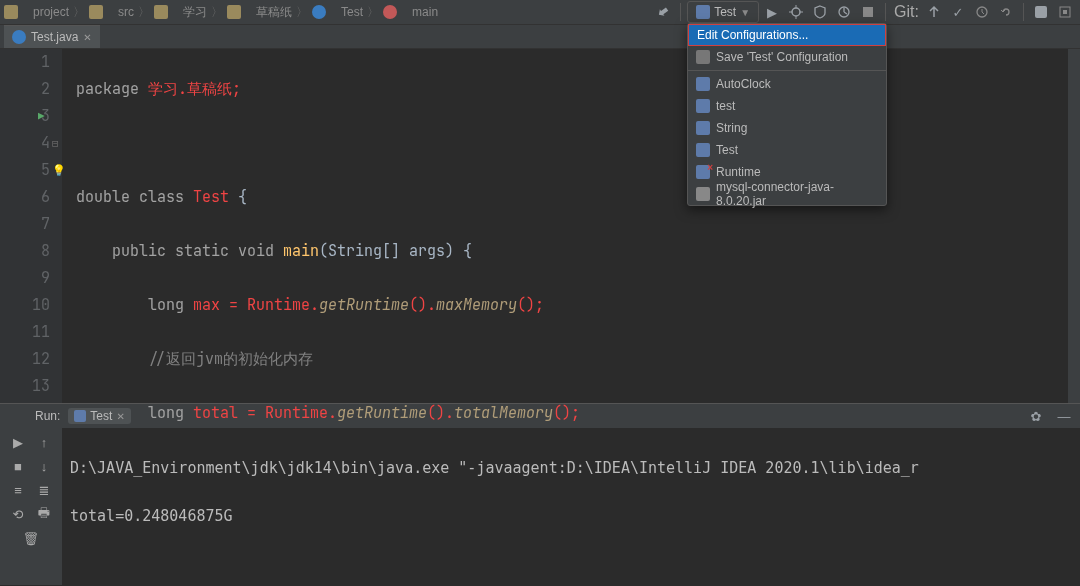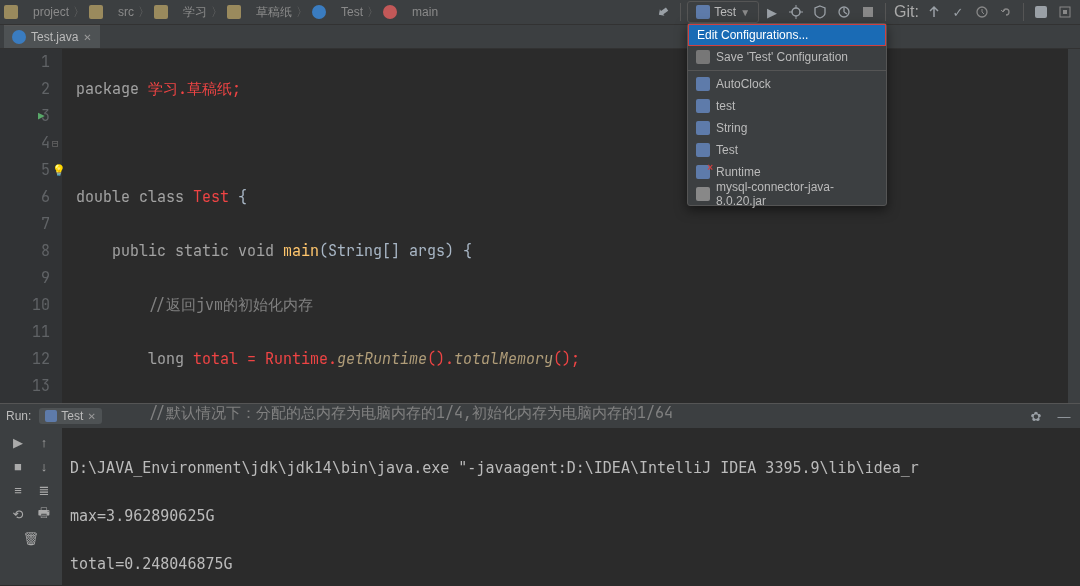--- a/index.html
+++ b/index.html
@@ -60,21 +60,21 @@
 .method-def { color: #ffc66d; }
 .method-call { color: #b09d79; font-style: italic; }
 .str { color: #6a8759; }
 .num { color: #6897bb; }
 .field { color: #9876aa; font-style: italic; }
 .comment { color: #808080; }
 .paren { color: #a9b7c6; }
 .editor-scroll { position: absolute; right: 0; top: 49px; width: 12px; height: 354px; background: #3c3f41; }
 .run-panel { border-top: 1px solid #555; height: 181px; }
 .run-header { height: 24px; background: #3c3f41; display: flex; align-items: center; padding: 0 6px; gap: 8px; }
-.run-header .title { font-size: 12px; color: #bbb; }
+.run-header .title { font-size: 12px; color: #bbb; margin-left: 29px; }
 .run-header .tab { display: flex; align-items: center; gap: 4px; padding: 1px 6px; background: #4e5254; border-radius: 3px; font-size: 12px; }
 .run-header .spacer { flex: 1; }
 .run-header .icon-btn { width: 20px; height: 20px; color: #9aa0a6; display: flex; align-items: center; justify-content: center; cursor: pointer; }
 .run-body { display: flex; height: 157px; }
 .run-side { width: 62px; background: #3c3f41; display: flex; flex-direction: column; padding-top: 4px; align-items: center; gap: 4px; }
 .run-side .row { display: flex; gap: 6px; }
 .run-side .btn { width: 20px; height: 20px; display: flex; align-items: center; justify-content: center; cursor: pointer; color: #aaa; }
 .console { flex: 1; background: #2b2b2b; color: #bbbbbb; font-family: Consolas, monospace; font-size: 15px; line-height: 24px; padding: 4px 8px; white-space: pre; overflow: hidden; }
 
 .dropdown {
@@ -225,20 +225,21 @@
     <div class="ln">10</div>
     <div class="ln">11</div>
     <div class="ln">12</div>
     <div class="ln">13</div>
   </div>
   <div class="code">
 <div><span class="kw">package </span><span class="name">学习.草稿纸;</span></div>
 <div>&nbsp;</div>
 <div><span class="kw">double class </span><span class="name">Test </span><span class="paren">{</span></div>
 <div>    <span class="kw">public static </span><span class="kw">void </span><span class="method-def">main</span><span class="paren">(String[] args) {</span></div>
+<div>        <span class="kw">long </span><span class="name">max = Runtime.</span><span class="method-call">getRuntime</span><span class="name">().</span><span class="method-call">maxMemory</span><span class="name">();</span></div>
 <div>        <span class="comment">//返回jvm的初始化内存</span></div>
 <div>        <span class="kw">long </span><span class="name">total = Runtime.</span><span class="method-call">getRuntime</span><span class="name">().</span><span class="method-call">totalMemory</span><span class="name">();</span></div>
 <div>        <span class="comment">//默认情况下：分配的总内存为电脑内存的1/4,初始化内存为电脑内存的1/64</span></div>
 <div>        <span class="name">System.</span><span class="field">out</span><span class="name">.println(</span><span class="str">"max="</span><span class="name"> + max / (</span><span class="kw">double</span><span class="name">) </span><span class="num">1024</span><span class="name"> / </span><span class="num">1024</span><span class="name"> / </span><span class="num">1024</span><span class="name"> + </span><span class="str">"G"</span><span class="name">);</span></div>
 
 
 
   </div>
 </div>
 <div class="editor-scroll"></div>
@@ -271,22 +272,21 @@
         </div>
       <div class="row">
           <span class="btn">⟲</span>
           <span class="btn">🖶</span>
         </div>
       <div class="row">
           <span class="btn">🗑</span>
         </div>
     </div>
     <div class="console">
-<div>D:\JAVA_Environment\jdk\jdk14\bin\java.exe "-javaagent:D:\IDEA\IntelliJ IDEA 3395.9\lib\idea_r</div>
-<div>max=3.962890625G</div>
+<div>D:\JAVA_Environment\jdk\jdk14\bin\java.exe "-javaagent:D:\IDEA\IntelliJ IDEA 2020.1\lib\idea_r</div>
 <div>total=0.248046875G</div>
 <div></div>
 
     </div>
   </div>
 </div>
 
 <div class="dropdown">
   <div class="item selected">
       <span>Edit Configurations...</span>

